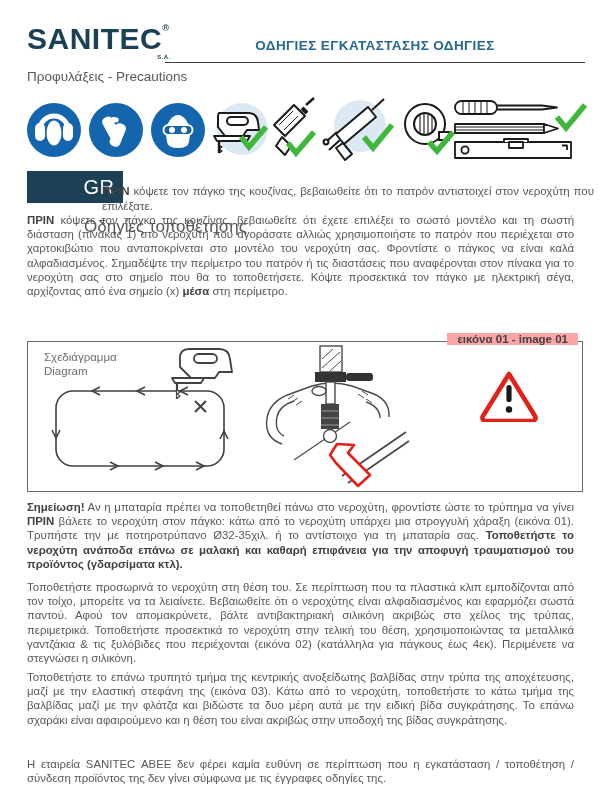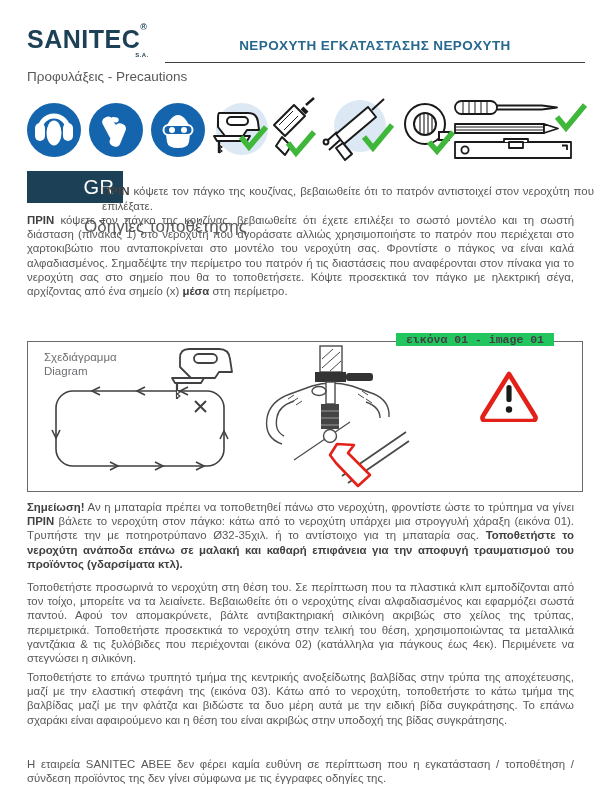--- a/index.html
+++ b/index.html
@@ -4,21 +4,21 @@
 <style>
   html,body{margin:0;padding:0;background:#e8e8e8;}
   .page{
     position:relative;width:600px;height:800px;background:#ffffff;
     margin:0 auto;overflow:hidden;
     font-family:"Liberation Sans","DejaVu Sans",sans-serif;
     color:#58585a;
   }
   
   .logo{position:absolute;left:27px;top:22px;color:#1c4156;}
-  .logo .word{font-size:25px;font-weight:700;letter-spacing:.5px;}
+  .logo .word{font-size:30px;font-weight:700;letter-spacing:.5px;}
   .logo .reg{font-size:9px;vertical-align:18px;font-weight:700;}
   .logo .sa{position:absolute;right:-2px;bottom:-4px;font-size:6px;font-weight:700;letter-spacing:.5px;}
   .doc-title{position:absolute;left:165px;top:38px;width:420px;text-align:center;
     font-size:13.5px;font-weight:700;color:#27688e;letter-spacing:.4px;}
   .title-rule{position:absolute;left:165px;top:62px;width:420px;height:1px;background:#3f3f41;}
   .precautions-heading{position:absolute;left:27px;top:69px;font-size:13.5px;color:#58585a;}
 
   .icon{position:absolute;}
   .gr-box{position:absolute;left:27px;top:171px;width:48px;height:32px;background:#1c4156;
     color:#fff;font-size:20px;display:flex;align-items:center;justify-content:center;letter-spacing:.5px;padding-left:48px;}
@@ -27,37 +27,37 @@
   .section-heading{position:absolute;left:84px;top:217px;font-size:17px;color:#58585a;}
   .para{position:absolute;left:27px;width:547px;font-size:11.4px;line-height:14.2px;text-align:justify;color:#58585a;}
   #para1{top:213px;}
   #note-para{top:500px;}
   #para3{top:580px;}
   #para4{top:670px;}
   #disclaimer{top:757px;}
 
   
   .figure{position:absolute;left:27px;top:341px;width:556px;height:151px;border:1.3px solid #6a6a6c;box-sizing:border-box;}
-  .figure-legend{position:absolute;top:-9px;right:28px;background:#22c55e;padding:0 10px;
-    font-size:11.5px;font-weight:700;color:#414042;font-family:Liberation Mono, monospace;}
+  .figure-legend{position:absolute;top:-9px;right:4px;background:#fca5a5;padding:0 10px;
+    font-size:11.5px;font-weight:700;color:#414042;}
   .fig-label{position:absolute;left:16px;top:8px;font-size:11.5px;line-height:14px;color:#6d6e71;}
   .caution-label{position:absolute;left:430px;top:86px;width:102px;text-align:center;
     font-size:11.5px;line-height:14px;color:#6d6e71;}
   svg{display:block;}
 </style>
 </head>
 <body>
 
 <div class="page">
 
   <div class="logo">
     <span class="word">SANITEC</span><span class="reg">®</span>
     <span class="sa">S.A.</span>
   </div>
-  <div class="doc-title">ΝΕΡΟΧΥΤΗ ΕΓΚΑΤΑΣΤΑΣΗΣ ΝΕΡΟΧΥΤΗ</div>
+  <div class="doc-title">ΟΔΗΓΙΕΣ ΕΓΚΑΤΑΣΤΑΣΗΣ ΟΔΗΓΙΕΣ</div>
   <div class="title-rule"></div>
 
   <div class="precautions-heading">Προφυλάξεις - Precautions</div>
 
   <span class="icon" style="left:27px;top:103px">
     <svg width="54" height="54" viewBox="0 0 54 54">
       <circle cx="27" cy="27" r="27" fill="#1465ae"></circle>
       <path d="M13 27 a14 14 0 0 1 28 0" stroke="#fff" stroke-width="5" fill="none"></path>
       <ellipse cx="27" cy="30" rx="7.5" ry="12.5" fill="#fff"></ellipse>
       <rect x="8" y="20" width="10" height="18" rx="5" fill="#fff"></rect>

